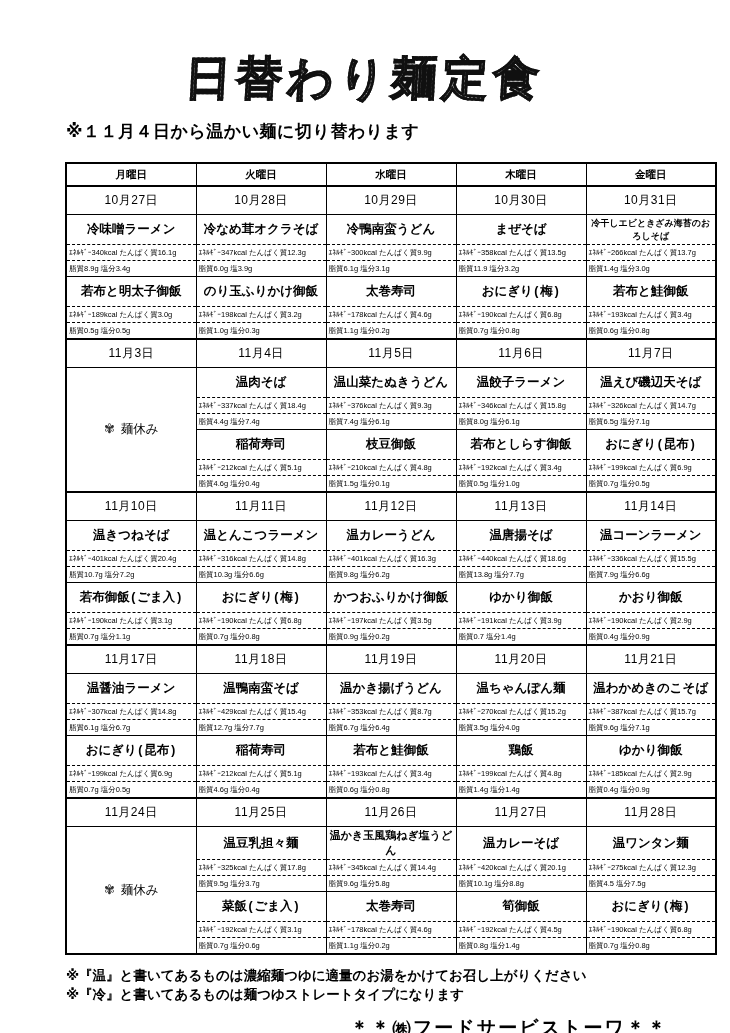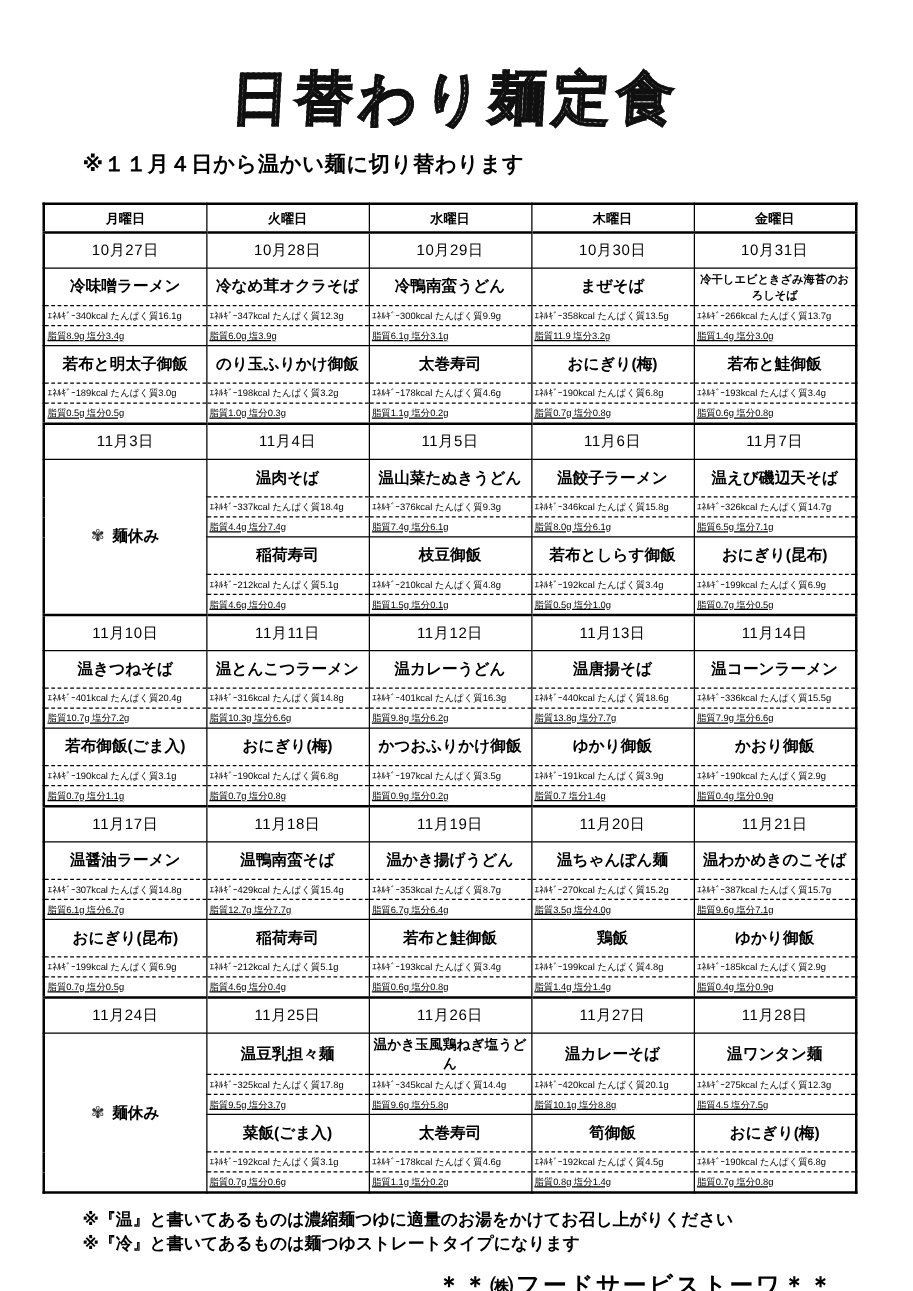--- a/index.html
+++ b/index.html
@@ -17,48 +17,48 @@
     .main-title{
       background-image:
         repeating-linear-gradient(45deg,#1c1c1c 0 1.2px,rgba(0,0,0,0) 1.2px 3px),
         repeating-linear-gradient(135deg,#1c1c1c 0 1.2px,#c9c9c9 1.2px 3px);
       -webkit-background-clip:text;background-clip:text;color:transparent;
       -webkit-text-stroke:1.3px #101010;
     }
   }
   .notice{margin:10px 0 19px 66px;font-size:17px;font-weight:bold;letter-spacing:.5px;}
   table.menu{
-    margin-left:34px;width:652px;border-collapse:collapse;table-layout:fixed;
+    margin-left:65px;width:652px;border-collapse:collapse;table-layout:fixed;
     border:2.5px solid #000;
   }
   td{overflow:hidden;}
   .dayhead{
     border:1.8px solid #000;height:19px;text-align:center;
     font-weight:bold;font-size:10.5px;
   }
   .date{
     border:1.5px solid #000;border-top:2.4px solid #000;height:25px;
     text-align:center;font-weight:normal;font-size:12px;letter-spacing:.5px;
   }
   .dish{
     border-left:1.5px solid #000;border-right:1.5px solid #000;
     border-top:1.5px solid #000;border-bottom:1px dashed #000;
-    height:27px;text-align:center;font-weight:bold;font-size:12.5px;
+    height:27px;text-align:center;font-weight:bold;font-size:12.5px;font-family:Liberation Mono, monospace;
   }
   .dish.sm{font-size:11px;}
   .dish.xs{font-size:9px;}
   .nut{
     border-left:1.5px solid #000;border-right:1.5px solid #000;
     border-bottom:1px dashed #000;height:15px;
     font-size:7.5px;text-align:left;padding:0 2px;white-space:nowrap;
   }
-  .nut.last{border-bottom:1.5px solid #000;text-decoration:underline;}
+  .nut.last{border-bottom:1.5px solid #000;}
   .rest{
     border-left:1.5px solid #000;border-right:1.5px solid #000;border-top:1.5px solid #000;
-    text-align:center;vertical-align:middle;font-weight:bold;font-size:12.5px;
+    text-align:center;vertical-align:middle;font-weight:normal;font-size:12.5px;
   }
   .rest .flower{font-size:13px;margin-right:6px;color:#333;}
   .footnotes{margin:12px 0 0 66px;font-size:13.5px;font-weight:bold;line-height:1.4;}
   .company{margin:10px 62px 0 0;text-align:right;font-size:19px;font-weight:bold;letter-spacing:2px;}
 </style>
 </head>
 <body>
 
 <div class="page">
   <div class="title-wrap">

